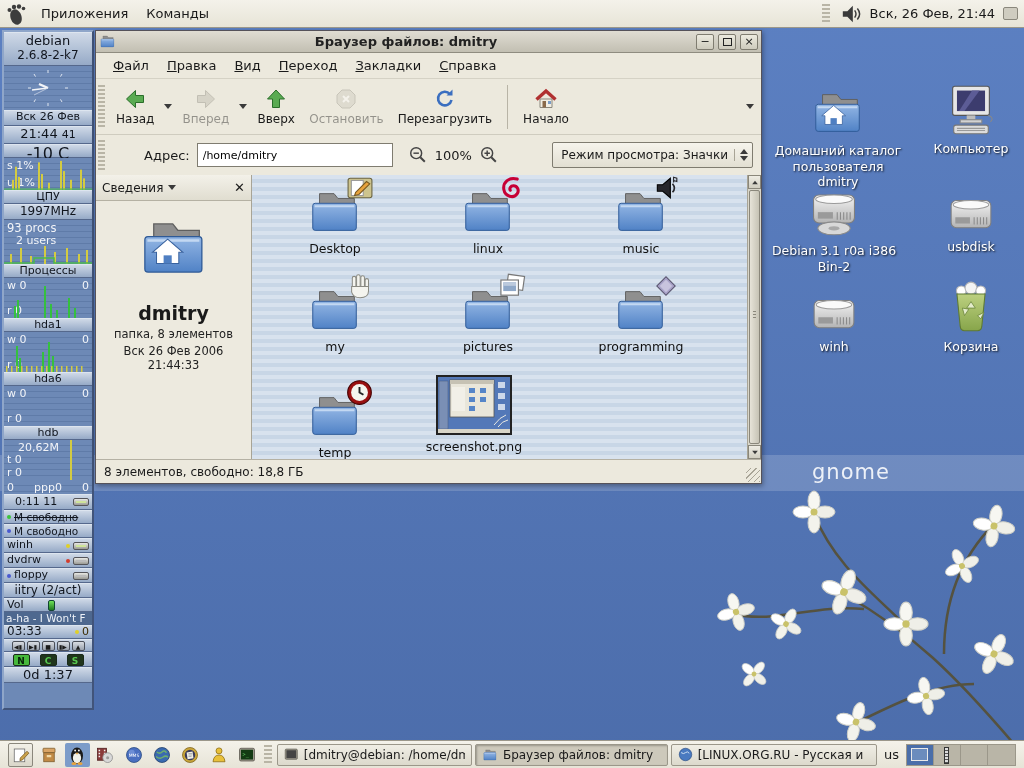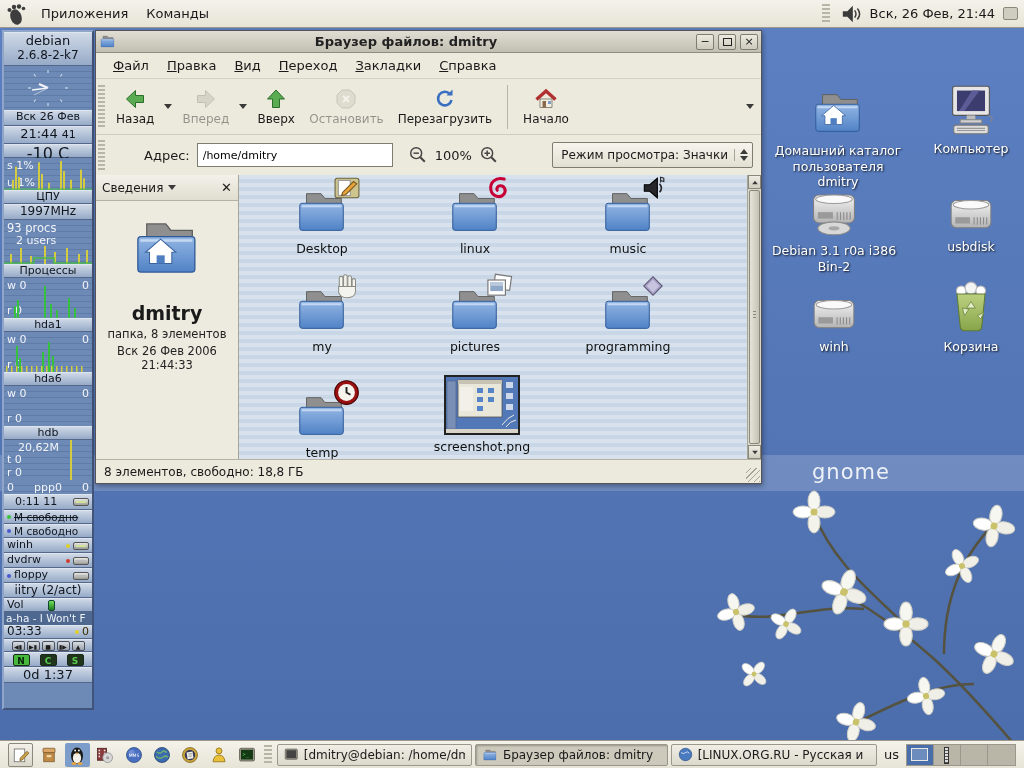--- a/index.html
+++ b/index.html
@@ -85,21 +85,21 @@
     padding:2px 5px; font-size:11px; font-family:inherit; }
   .zoomtxt { font-size:13px; }
   #viewmode { margin-left:auto; height:26px; display:flex; align-items:center; gap:6px;
     background:linear-gradient(#f6f4ec,#e2dfd2); border:1px solid #7f7c70; border-radius:2px;
     padding:0 4px 0 8px; font-size:12px; }
   #viewmode .spin { display:flex; flex-direction:column; gap:2px; padding-left:5px;
     border-left:1px solid #a8a496; }
   .tri-up { width:0; height:0; border-left:4px solid transparent; border-right:4px solid transparent;
     border-bottom:5px solid #3a3a3a; }
   #content { flex:1; display:flex; min-height:0; }
-  #sidepane { width:143px; flex:none; background:#edeadf; border-right:1px solid #a8a496;
+  #sidepane { width:156px; flex:none; background:#edeadf; border-right:1px solid #a8a496;
     display:flex; flex-direction:column; }
   #sp-head { height:26px; display:flex; align-items:center; padding:0 6px; gap:5px;
     background:linear-gradient(#f3f1e9,#e0ddd0); border-bottom:1px solid #b5b1a3; }
   #sp-head .lbl { font-size:12px; }
   #sp-close { margin-left:auto; font-weight:bold; font-size:13px; }
   #sp-body { text-align:center; padding-top:16px; }
   #sp-body .big-folder { margin:0 auto; }
   #sp-name { font-size:19px; font-weight:bold; margin-top:20px; }
   #sp-info, #sp-date { font-size:11.5px; margin-top:3px; color:#222; }
   #iconview { flex:1; position:relative; overflow:hidden;
@@ -688,21 +688,21 @@
               <use href="#sym-folder"></use>
             </svg>
           <svg class="emb" width="27" height="27" viewBox="0 0 24 24">
             <circle cx="12" cy="12" r="10.5" fill="#9a1010" stroke="#400"></circle>
             <circle cx="12" cy="12" r="7.5" fill="#f5f5ee"></circle>
             <path d="M12 7 v5 l3.5 2" stroke="#222" stroke-width="1.7" fill="none"></path>
             </svg>
         </div>
         <div class="flabel">temp</div>
       </div>
-      <div class="cell" style="left:170px;top:200px">
+      <div class="cell" style="left:149px;top:200px">
         <svg width="76" height="60" viewBox="0 0 76 60" style="display:block;margin:0 auto">
           <rect x="0" y="0" width="76" height="60" fill="#222"></rect>
           <rect x="2" y="2" width="72" height="56" fill="#5378b8"></rect>
           <rect x="3" y="6" width="9" height="48" fill="#7a8fb5" stroke="#45597e" stroke-width=".5"></rect>
           <rect x="14" y="5" width="44" height="37" fill="#e9e6da" stroke="#555" stroke-width=".8"></rect>
           <rect x="14" y="5" width="44" height="4" fill="#c6c2b4"></rect>
           <rect x="16" y="12" width="13" height="24" fill="#f2f0e8"></rect>
           <g fill="#5585c8">
             <rect x="33" y="13" width="6" height="5"></rect>
               <rect x="44" y="13" width="6" height="5"></rect>

